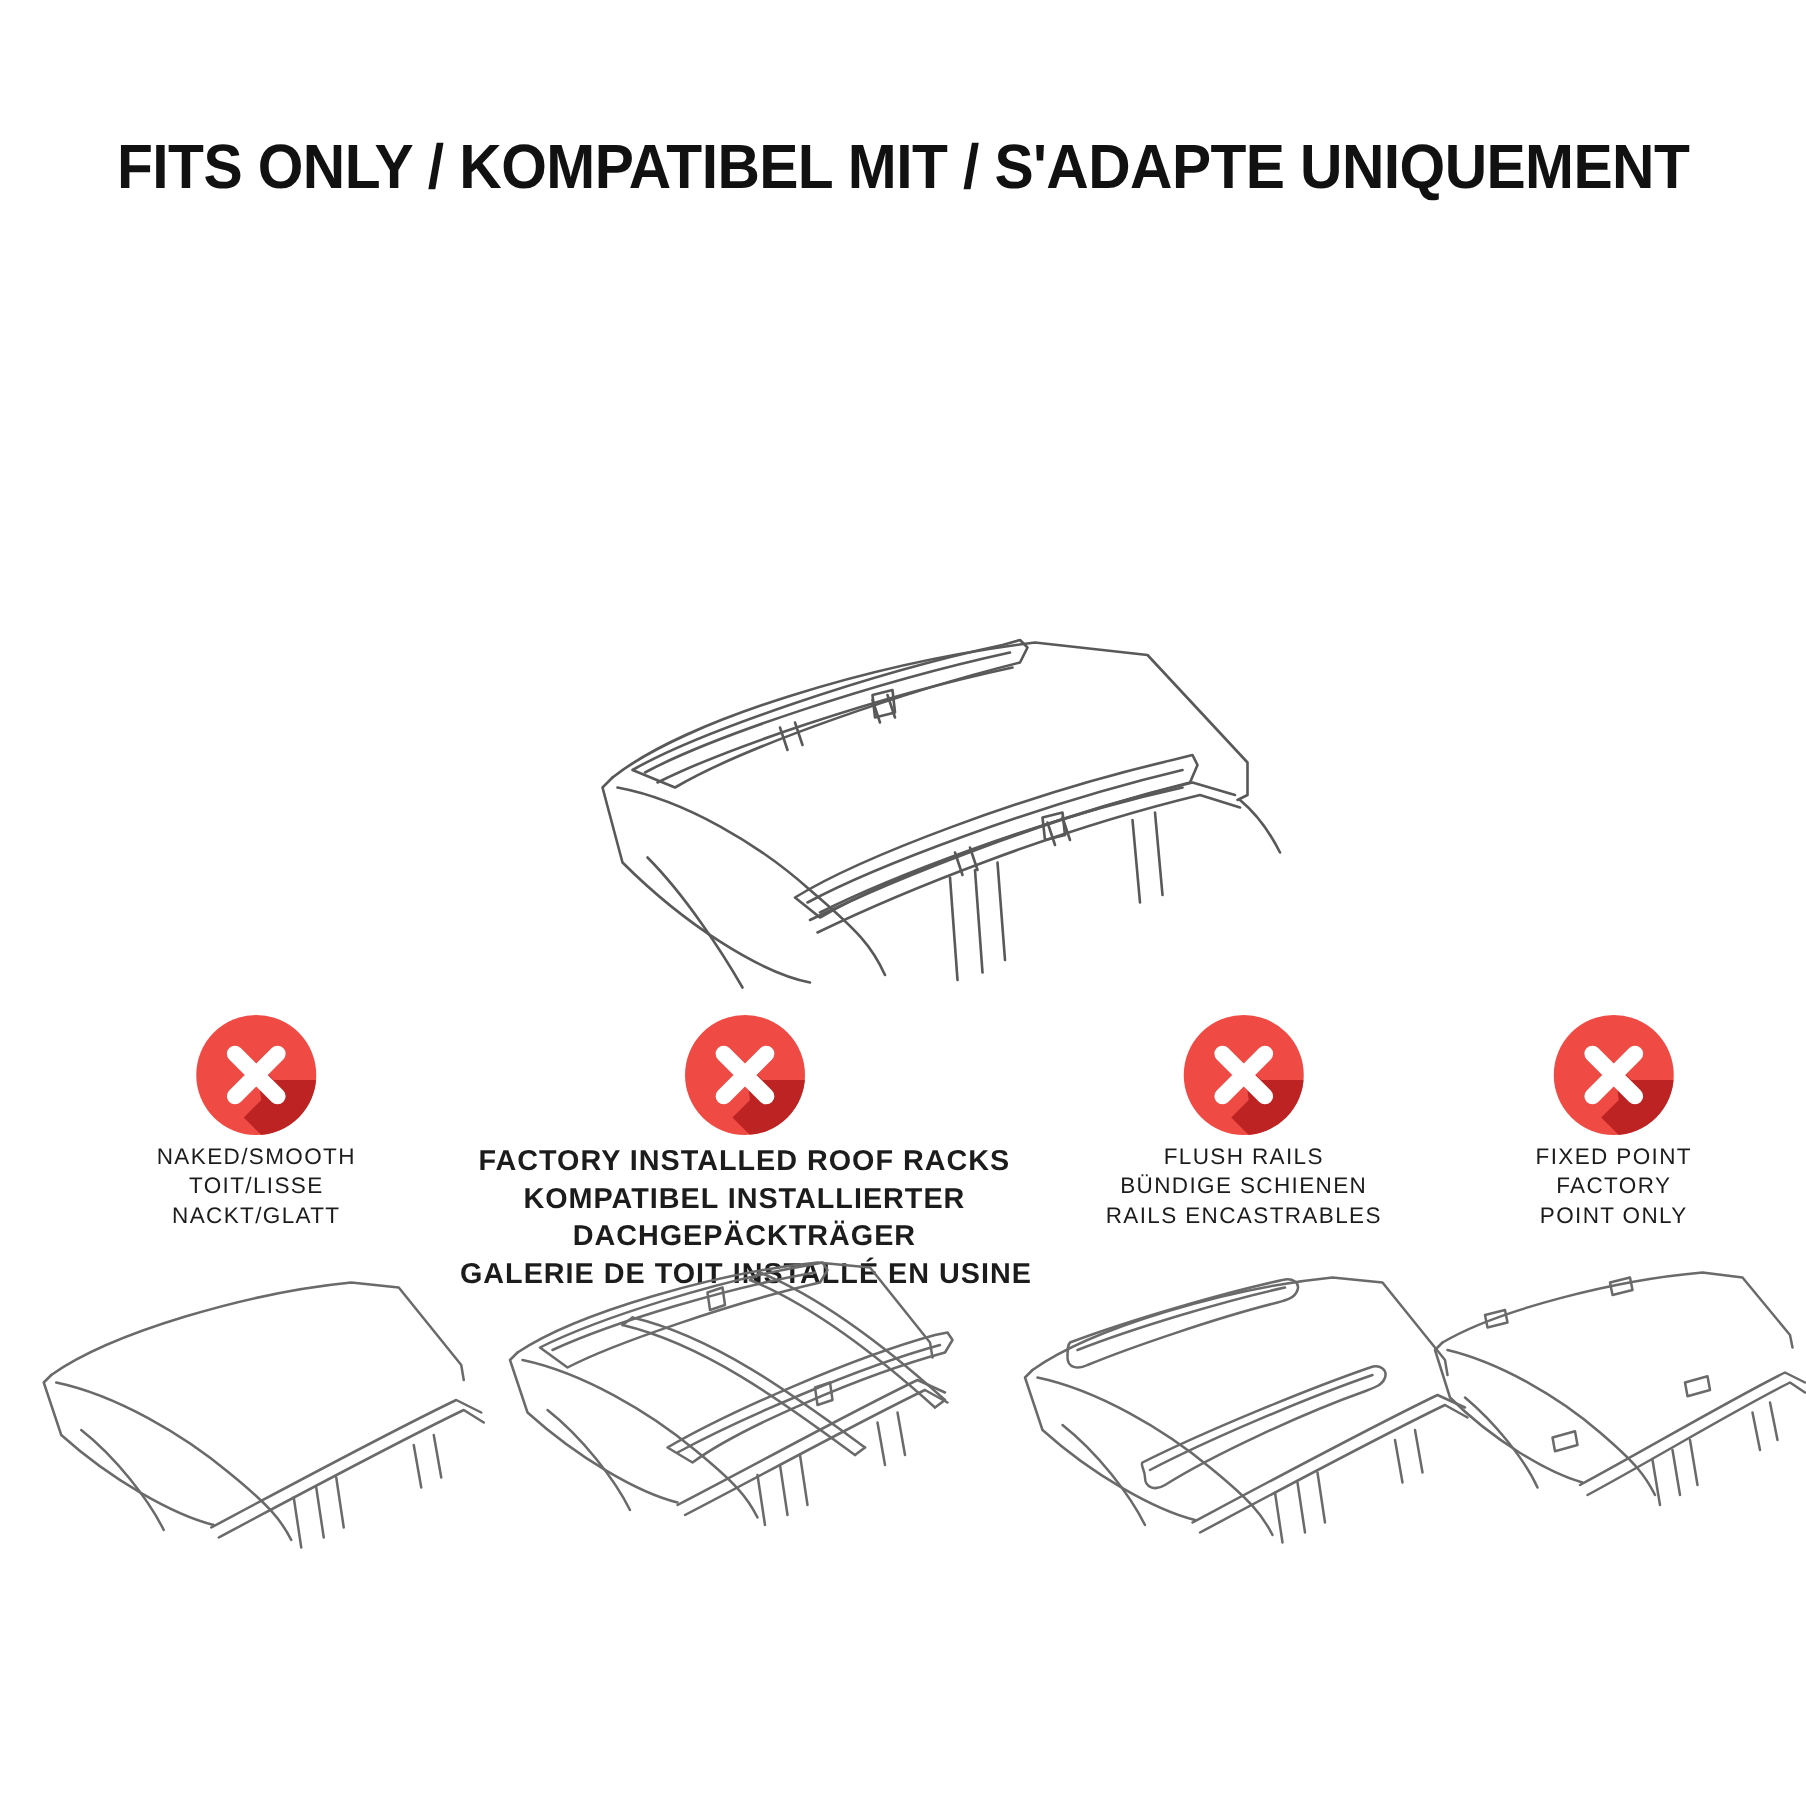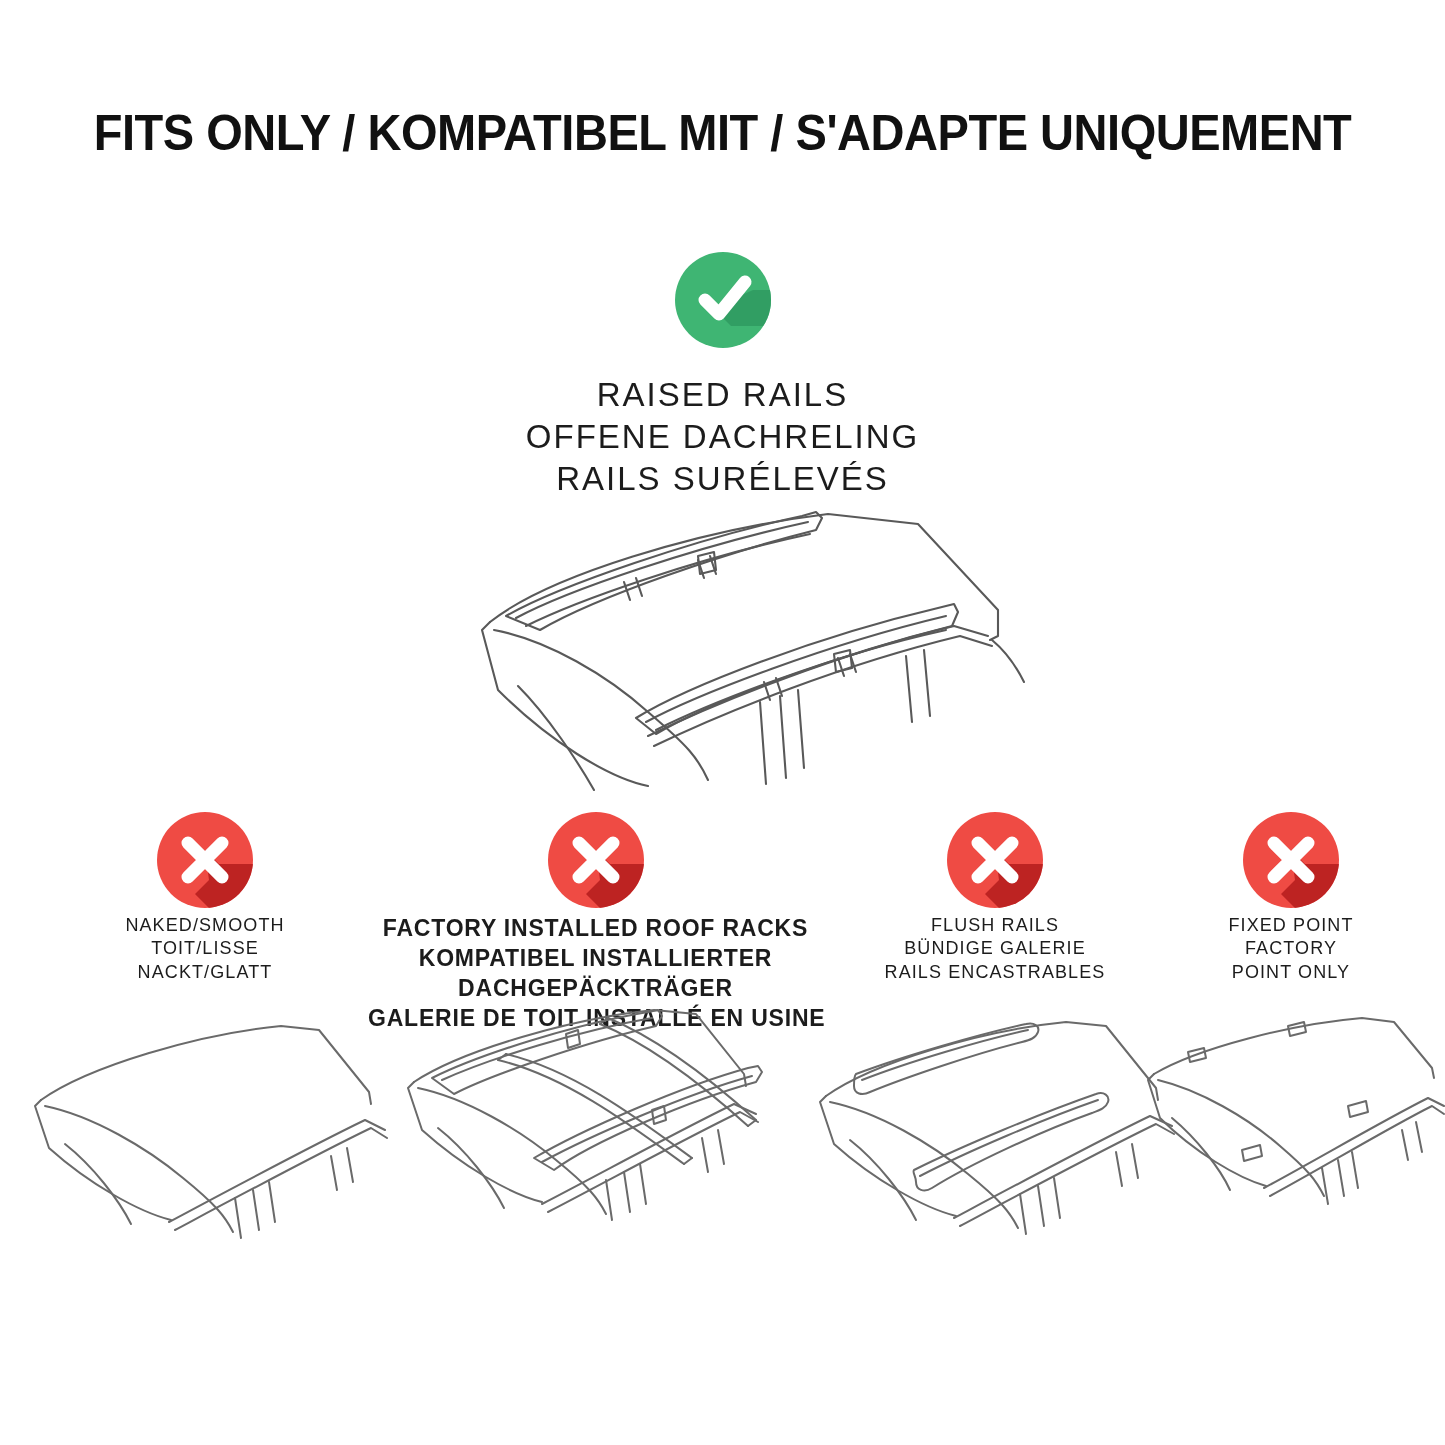--- a/index.html
+++ b/index.html
@@ -128,35 +128,20 @@
 
   svg { display: block; overflow: visible; }
 </style>
 </head>
 <body>
 
 <div class="page">
 
   <div class="title">FITS ONLY / KOMPATIBEL MIT / S'ADAPTE UNIQUEMENT</div>
 
-  <div class="ok-block">
-
-    <div class="icon-circle green">
-      <svg class="shadow-wedge" width="96" height="96" viewBox="0 0 96 96">
-        <path d="M38 56 L56 74 L96 74 L96 38 L78 38 Z" fill="#2f9a60" opacity="0.85"></path>
-        <path d="M30 48 L44 62 L70 30" fill="none" stroke="#ffffff" stroke-width="13" stroke-linecap="round" stroke-linejoin="round"></path>
-      </svg>
-    </div>
-
-    <div class="ok-text">
-      <div>RAISED RAILS</div>
-      <div>OFFENE DACHRELING</div>
-      <div>RAILS SURÉLEVÉS</div>
-    </div>
-  </div>
 
   <div class="main-art">
     <svg width="660" height="300" viewBox="0 0 660 300" fill="none" stroke="#595959" stroke-width="2.1" stroke-linecap="round" stroke-linejoin="round">
 
       <path d="M92 132 C150 86 300 40 430 24 L520 34 L600 120 L600 146 L592 150"></path>
       <path d="M92 132 L84 140 L100 200 C150 250 210 288 250 296"></path>
       <path d="M196 300 C180 272 150 226 120 196"></path>
 
       <path d="M96 140 C150 150 210 186 250 222 C290 256 300 268 310 290"></path>
 
@@ -282,21 +267,21 @@
       <div class="badge-wrap">
         <div class="icon-circle red">
           <svg class="shadow-wedge" width="96" height="96" viewBox="0 0 96 96">
             <path d="M48 38 L62 52 L96 52 L96 96 L52 96 L38 82 L52 68 Z" fill="#b81f1f" opacity="0.92"></path>
             <path d="M31 31 L65 65 M65 31 L31 65" stroke="#ffffff" stroke-width="13" stroke-linecap="round"></path>
           </svg>
         </div>
       </div>
       <div class="col-label">
         <div>FLUSH RAILS</div>
-        <div>BÜNDIGE GALERIE</div>
+        <div>BÜNDIGE SCHIENEN</div>
         <div>RAILS ENCASTRABLES</div>
       </div>
       <div class="col-art">
         <svg width="382" height="235" viewBox="0 0 382 235" fill="none" stroke="#6a6a6a" stroke-width="2" stroke-linecap="round" stroke-linejoin="round">
           <path d="M22 88 C70 54 180 22 262 14 L302 18 L352 80 L354 92"></path>
           <path d="M22 88 L16 94 L30 136 C70 172 120 200 152 208"></path>
           <path d="M112 212 C100 188 74 154 46 132"></path>
           <path d="M26 94 C74 104 128 136 164 166 C196 192 206 204 214 220"></path>
           <path d="M150 210 C210 178 292 134 346 108 L368 118"></path>
           <path d="M156 218 C216 186 298 142 352 116 L370 126"></path>

